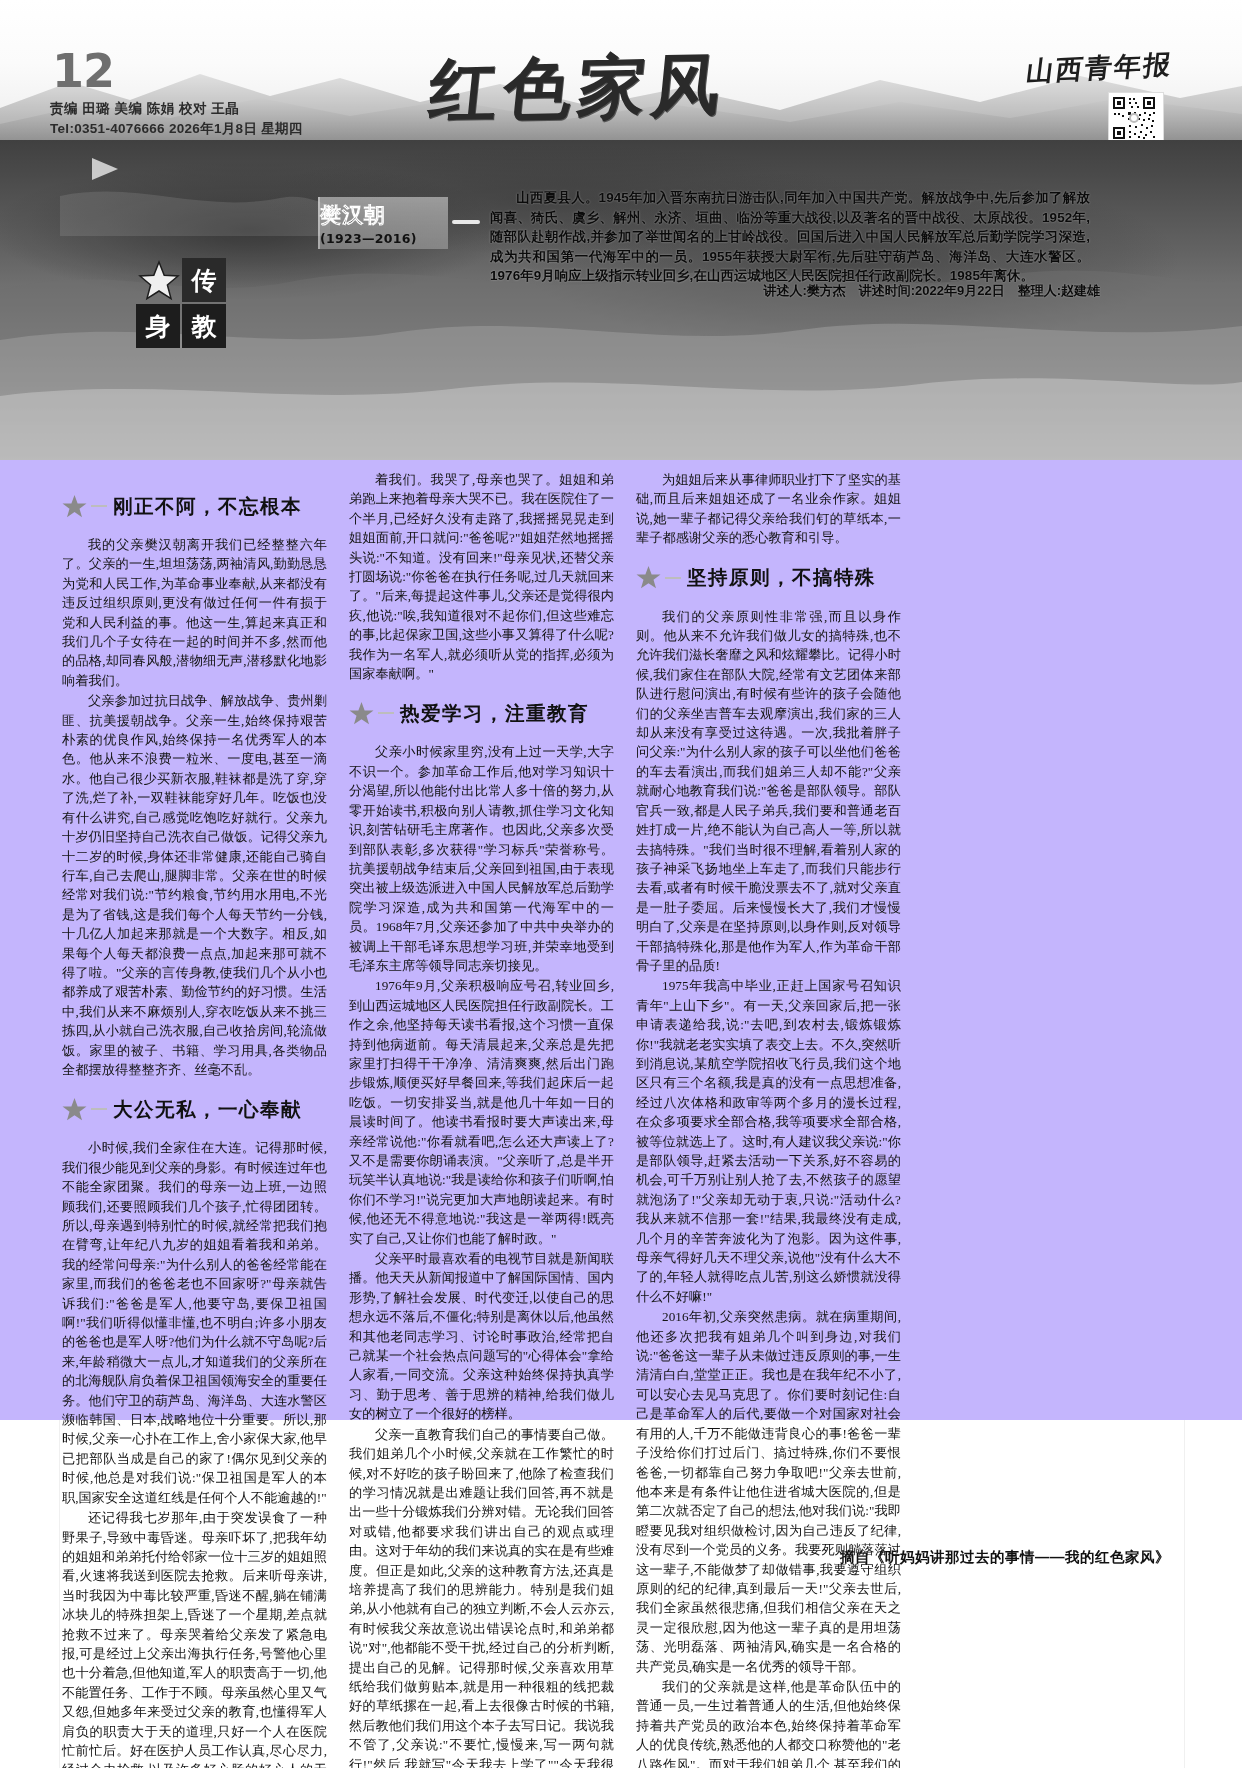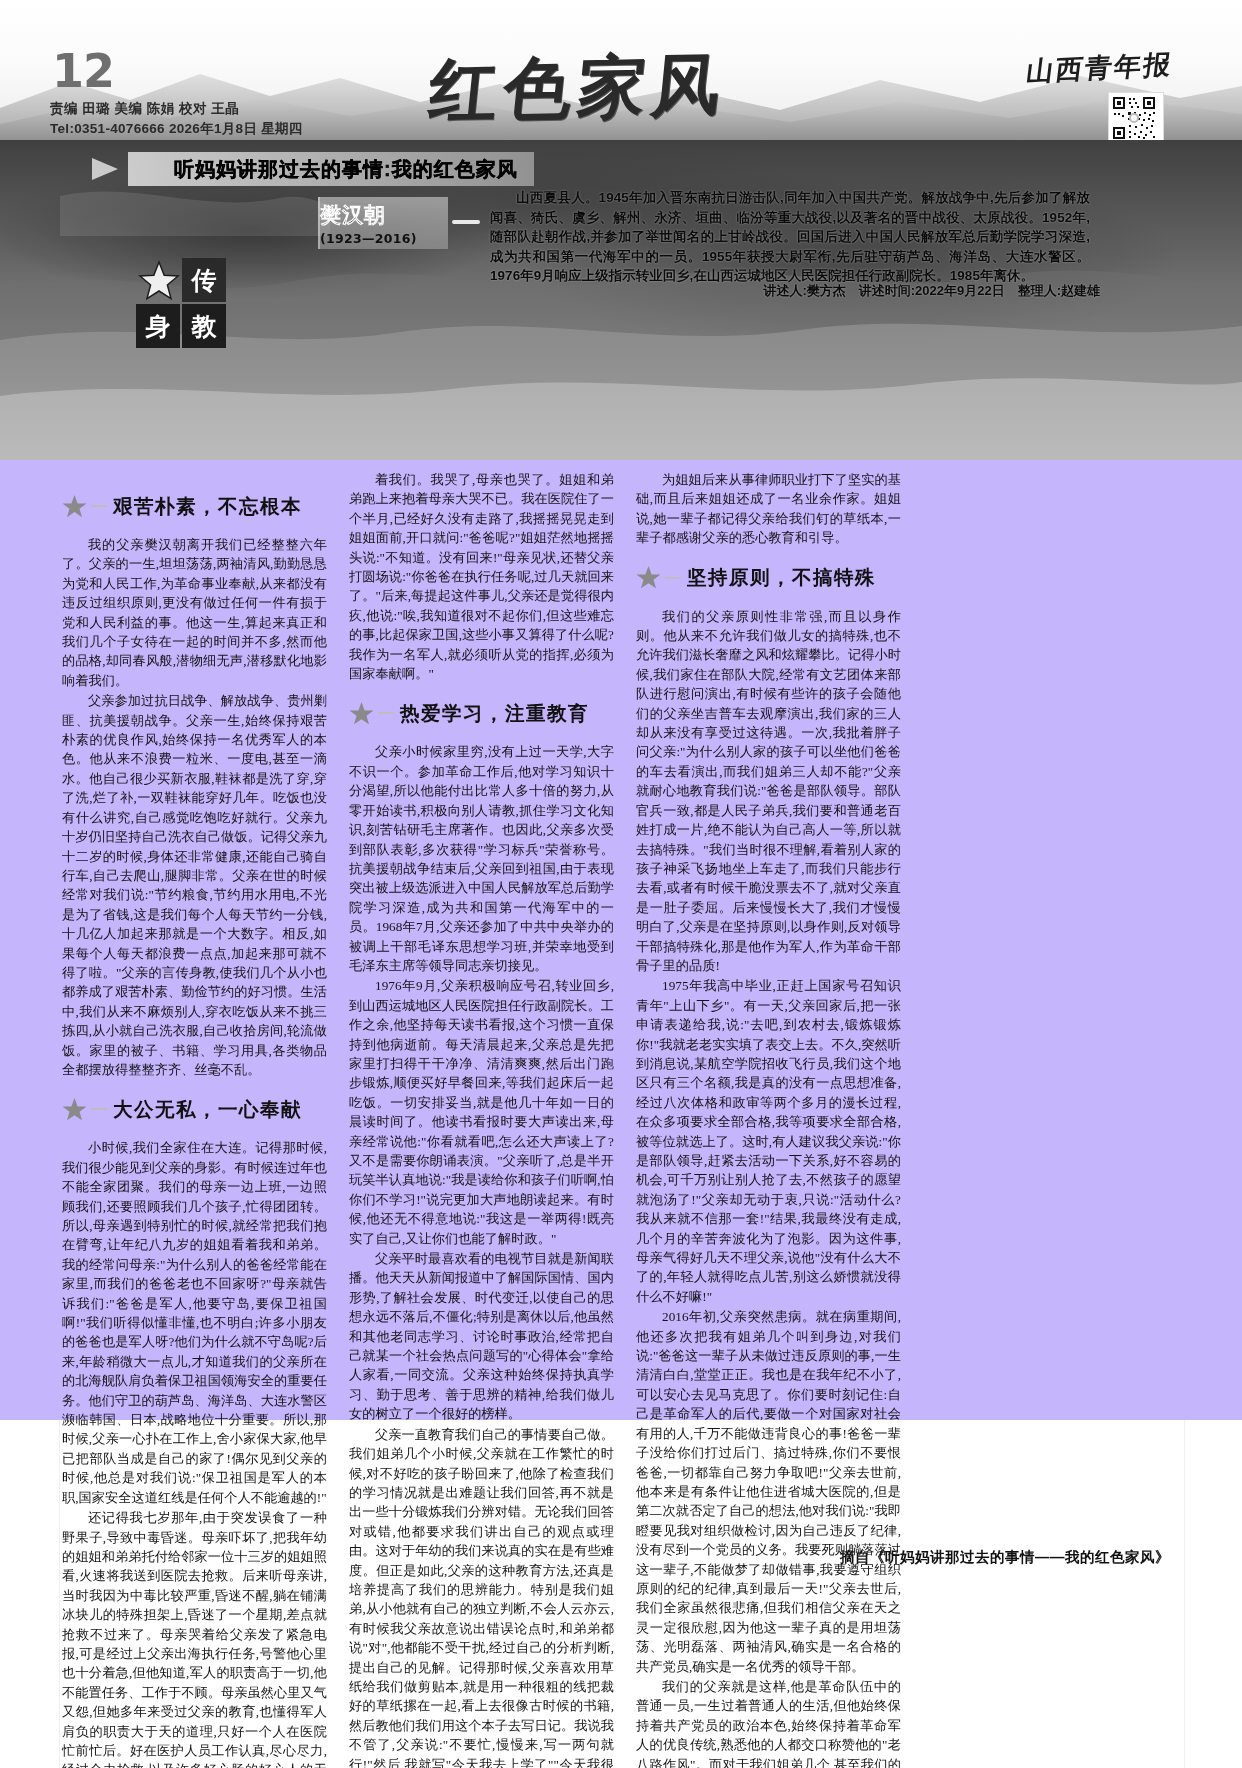--- a/index.html
+++ b/index.html
@@ -205,21 +205,20 @@
       <ellipse cx="250" cy="90" rx="260" ry="70" fill="url(#blob)"></ellipse>
       <ellipse cx="850" cy="120" rx="330" ry="90" fill="url(#blob)" opacity=".7"></ellipse>
       <ellipse cx="560" cy="60" rx="300" ry="55" fill="url(#blob)" opacity=".55"></ellipse>
       <path d="M0,150 C120,120 180,165 300,140 C420,118 520,160 640,138 C760,118 880,158 1000,136 C1110,118 1200,150 1242,140 L1242,320 L0,320 Z" fill="#6f6f6f" opacity=".55"></path>
       <path d="M0,200 C150,176 260,214 400,192 C540,172 660,210 800,190 C940,170 1080,206 1242,186 L1242,320 L0,320 Z" fill="#a3a3a3" opacity=".55"></path>
       <path d="M0,256 C160,236 300,268 460,248 C620,230 760,264 920,244 C1060,228 1180,252 1242,242 L1242,320 L0,320 Z" fill="#c9c9c9" opacity=".6"></path>
       <path d="M60,56 C140,40 200,74 280,58 C300,54 316,60 330,66 L330,96 L60,96 Z" fill="#ffffff" opacity=".12"></path>
     </svg>
 
     <div class="hero-arrow"></div>
-    <div class="hero-label">听妈妈讲那过去的事情:我的红色家风</div>
 
     <div class="nameplate">
       <div class="nm">樊汉朝</div>
       <div class="yr">(1923—2016)</div>
     </div>
     <div class="np-dash"></div>
 
     <div class="bio"><span class="ind"></span><span>山西夏县人。1945年加入晋东南抗日游击队,同年加入中国共产党。解放战争中,先后参加了解放闻喜、猗氏、虞乡、解州、永济、垣曲、临汾等重大战役,以及著名的晋中战役、太原战役。1952年,随部队赴朝作战,并参加了举世闻名的上甘岭战役。回国后进入中国人民解放军总后勤学院学习深造,成为共和国第一代海军中的一员。1955年获授大尉军衔,先后驻守葫芦岛、海洋岛、大连水警区。1976年9月响应上级指示转业回乡,在山西运城地区人民医院担任行政副院长。1985年离休。</span></div>
     <div class="bio-credit">讲述人:樊方杰　讲述时间:2022年9月22日　整理人:赵建雄</div>
 
@@ -237,21 +236,21 @@
 
   <div class="body-wrap">
     <div class="paper-edge"></div>
     <div class="cols" id="cols">
         <div class="col">
           <div class="sec-head first">
             <svg class="star" viewBox="0 0 24 24">
               <polygon points="12,1 15,9 23.5,9 16.8,14.2 19.2,22.4 12,17.4 4.8,22.4 7.2,14.2 0.5,9 9,9" fill="#8a8a8a"></polygon>
             </svg>
             <span class="bar-l"></span>
-            <span class="txt">艰苦朴素，不忘根本</span>
+            <span class="txt">刚正不阿，不忘根本</span>
             <span class="frame"></span>
           </div>
           <p>我的父亲樊汉朝离开我们已经整整六年了。父亲的一生,坦坦荡荡,两袖清风,勤勤恳恳为党和人民工作,为革命事业奉献,从来都没有违反过组织原则,更没有做过任何一件有损于党和人民利益的事。他这一生,算起来真正和我们几个子女待在一起的时间并不多,然而他的品格,却同春风般,潜物细无声,潜移默化地影响着我们。</p>
           <p>父亲参加过抗日战争、解放战争、贵州剿匪、抗美援朝战争。父亲一生,始终保持艰苦朴素的优良作风,始终保持一名优秀军人的本色。他从来不浪费一粒米、一度电,甚至一滴水。他自己很少买新衣服,鞋袜都是洗了穿,穿了洗,烂了补,一双鞋袜能穿好几年。吃饭也没有什么讲究,自己感觉吃饱吃好就行。父亲九十岁仍旧坚持自己洗衣自己做饭。记得父亲九十二岁的时候,身体还非常健康,还能自己骑自行车,自己去爬山,腿脚非常。父亲在世的时候经常对我们说:"节约粮食,节约用水用电,不光是为了省钱,这是我们每个人每天节约一分钱,十几亿人加起来那就是一个大数字。相反,如果每个人每天都浪费一点点,加起来那可就不得了啦。"父亲的言传身教,使我们几个从小也都养成了艰苦朴素、勤俭节约的好习惯。生活中,我们从来不麻烦别人,穿衣吃饭从来不挑三拣四,从小就自己洗衣服,自己收拾房间,轮流做饭。家里的被子、书籍、学习用具,各类物品全都摆放得整整齐齐、丝毫不乱。</p>
           <div class="sec-head">
             <svg class="star" viewBox="0 0 24 24">
               <polygon points="12,1 15,9 23.5,9 16.8,14.2 19.2,22.4 12,17.4 4.8,22.4 7.2,14.2 0.5,9 9,9" fill="#8a8a8a"></polygon>
             </svg>
             <span class="bar-l"></span>
             <span class="txt">大公无私，一心奉献</span>

